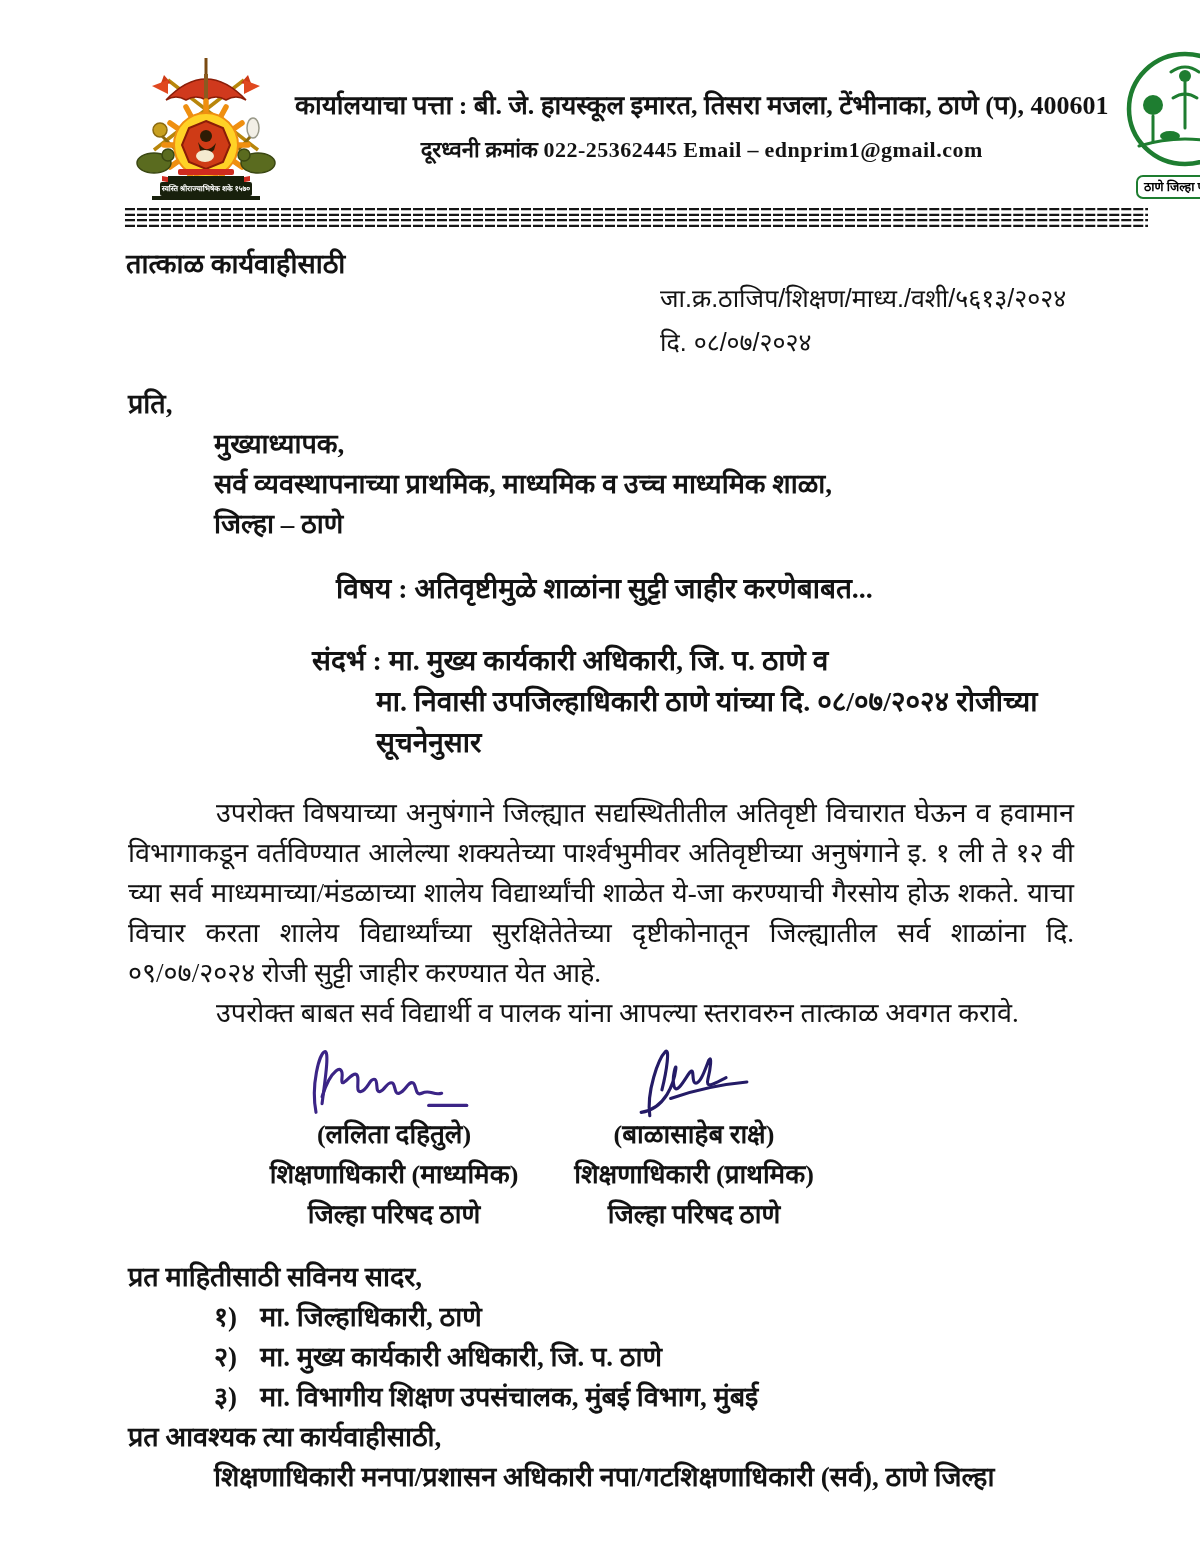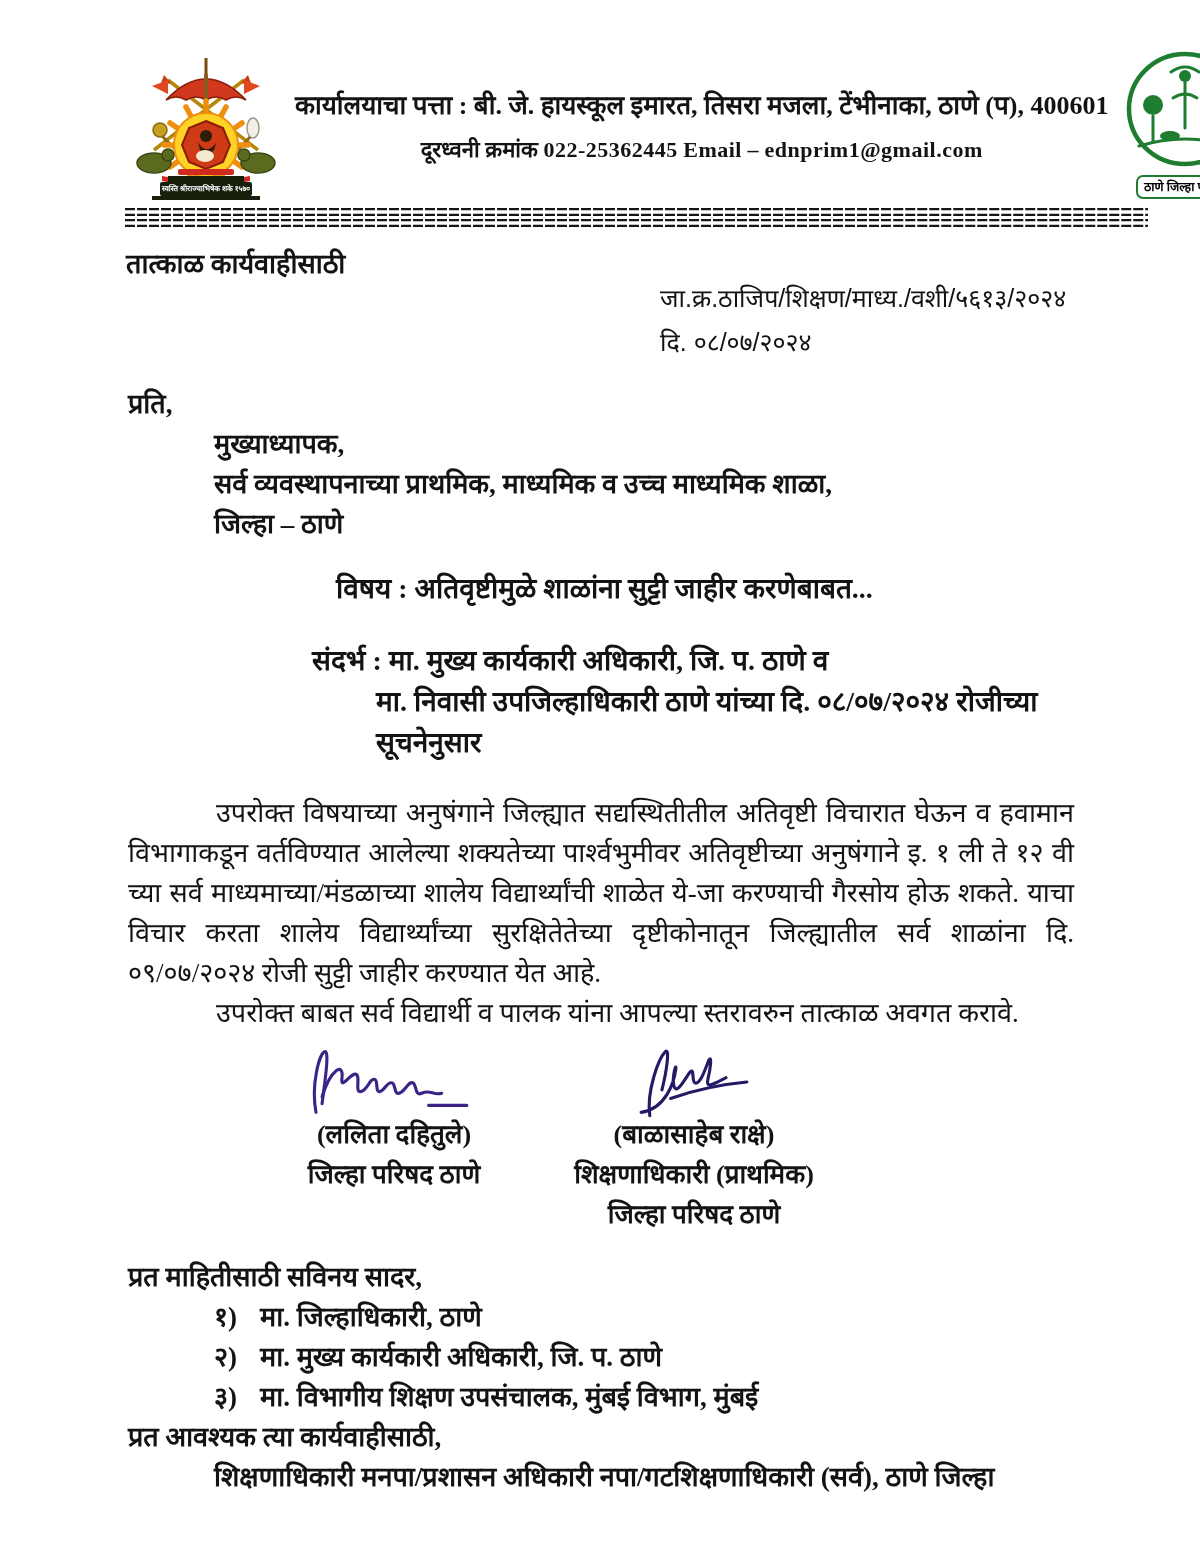--- a/index.html
+++ b/index.html
@@ -194,20 +194,21 @@
   <div class="sig-row">
     <div class="sig-col">
       <svg class="sig-scribble" width="220" height="78" viewBox="0 0 220 90">
         <g fill="none" stroke="#3b2486" stroke-width="3.6" stroke-linecap="round" stroke-linejoin="round">
           <path d="M20,80 C14,48 24,12 30,10 C36,8 30,46 27,70"></path>
           <path d="M27,62 C37,30 52,22 50,40 C48,56 60,34 66,36 C72,38 64,58 72,56 C80,54 82,40 88,42 C92,44 88,58 94,56 C100,54 102,44 108,46 C112,48 110,60 116,58 C124,55 126,44 132,46 C136,48 134,62 142,58 C152,53 155,61 165,58"></path>
           <path d="M150,72 L194,72"></path>
         </g>
       </svg>
       <div>(ललिता दहितुले)</div>
+      <div>शिक्षणाधिकारी (माध्यमिक)</div>
       <div>जिल्हा परिषद ठाणे</div>
     </div>
     <div class="sig-col">
       <svg class="sig-scribble" width="170" height="78" viewBox="0 0 170 90">
         <g fill="none" stroke="#241b66" stroke-width="3.6" stroke-linecap="round" stroke-linejoin="round">
           <path d="M34,84 C30,56 44,18 52,10 C57,5 54,30 48,54"></path>
           <path d="M24,80 C52,76 62,46 64,30 C65,21 59,40 62,50 C65,60 74,42 80,34 C86,27 82,44 86,46 C92,49 98,30 102,20 C106,13 104,30 101,42 C98,54 110,46 122,40"></path>
           <path d="M58,64 C92,52 124,47 146,45"></path>
         </g>
       </svg>

